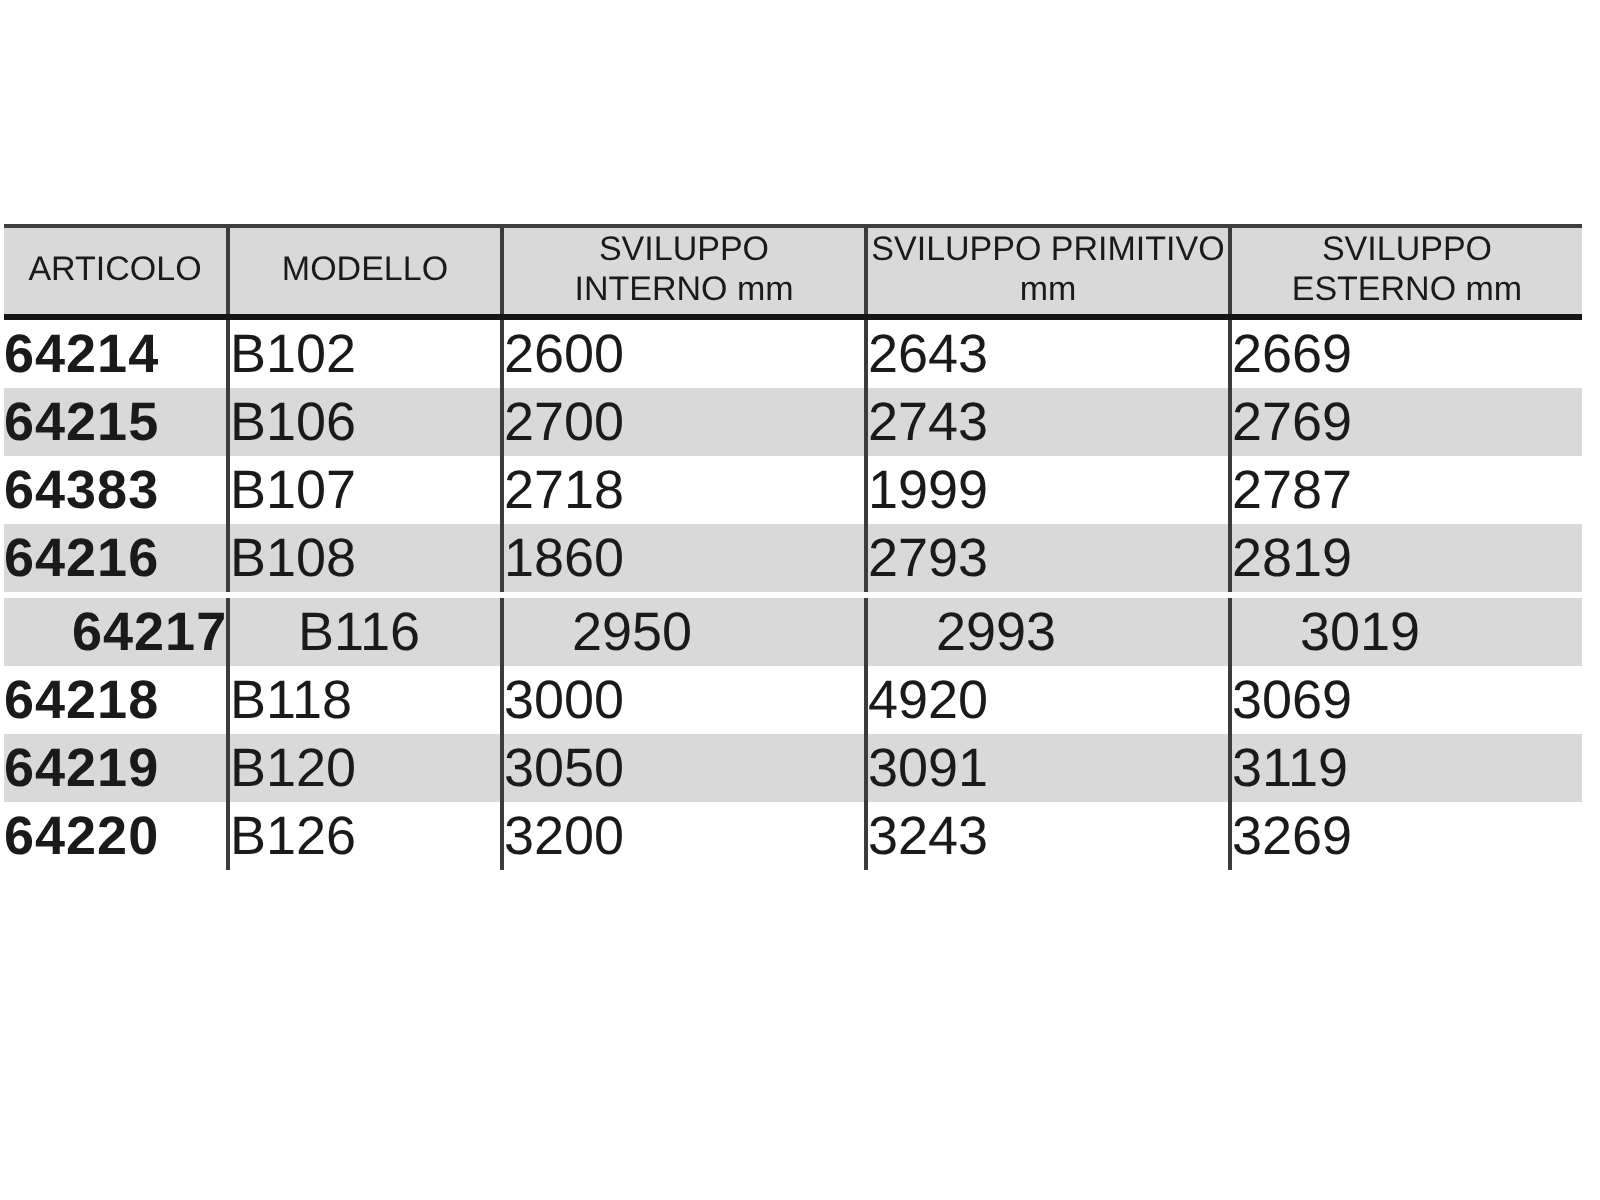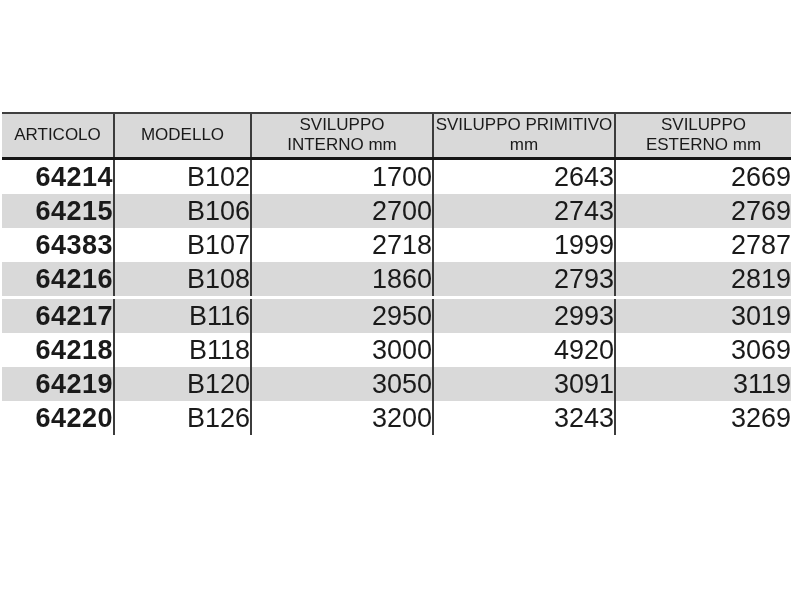--- a/index.html
+++ b/index.html
@@ -46,31 +46,32 @@
     border-bottom: 3px solid #161616;
   }
   thead th + th,
   tbody td + td {
     border-left: 2px solid #3c3c3c;
   }
   tbody td {
     height: 34px;
     padding: 0;
     font-size: 27px;
-    text-align: right;
+    text-align: left;
     vertical-align: middle;
     background: #ffffff;
   }
   tbody tr.shaded td {
     background: #d9d9d9;
     margin-top: 34px;
   }
   
   tbody tr.stitch-gap td {
     border-top: 3px solid #ffffff;
+    padding-left: 34px;
   }
   td.articolo {
     font-weight: bold;
     letter-spacing: 0.5px;
   }
 </style>
 </head>
 <body>
 
 <div class="table-wrap">
@@ -91,21 +92,21 @@
           <th>SVILUPPO PRIMITIVO
 mm</th>
           <th>SVILUPPO
 ESTERNO mm</th>
         </tr>
     </thead>
     <tbody>
         <tr>
           <td class="articolo">64214</td>
           <td>B102</td>
-          <td>1700</td>
+          <td>2600</td>
           <td>2643</td>
           <td>2669</td>
         </tr>
         <tr class="shaded">
           <td class="articolo">64215</td>
           <td>B106</td>
           <td>2700</td>
           <td>2743</td>
           <td>2769</td>
         </tr>

